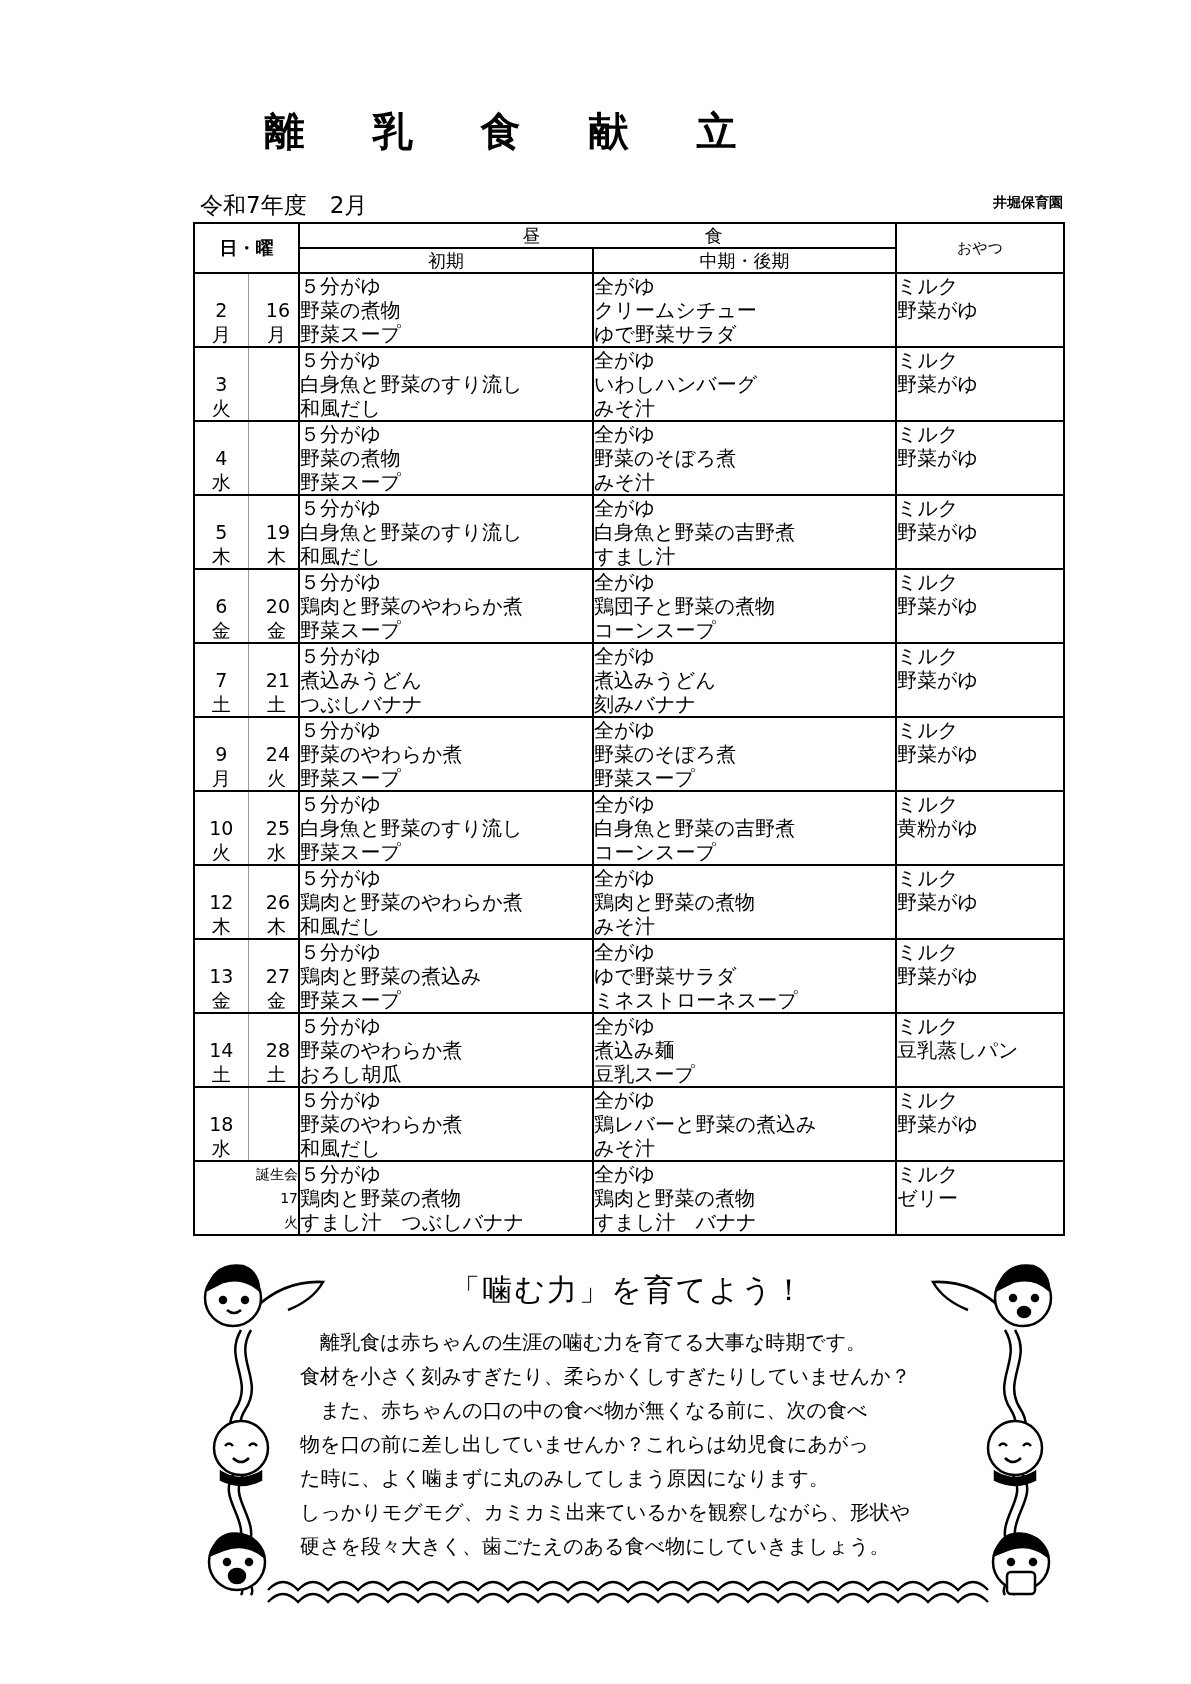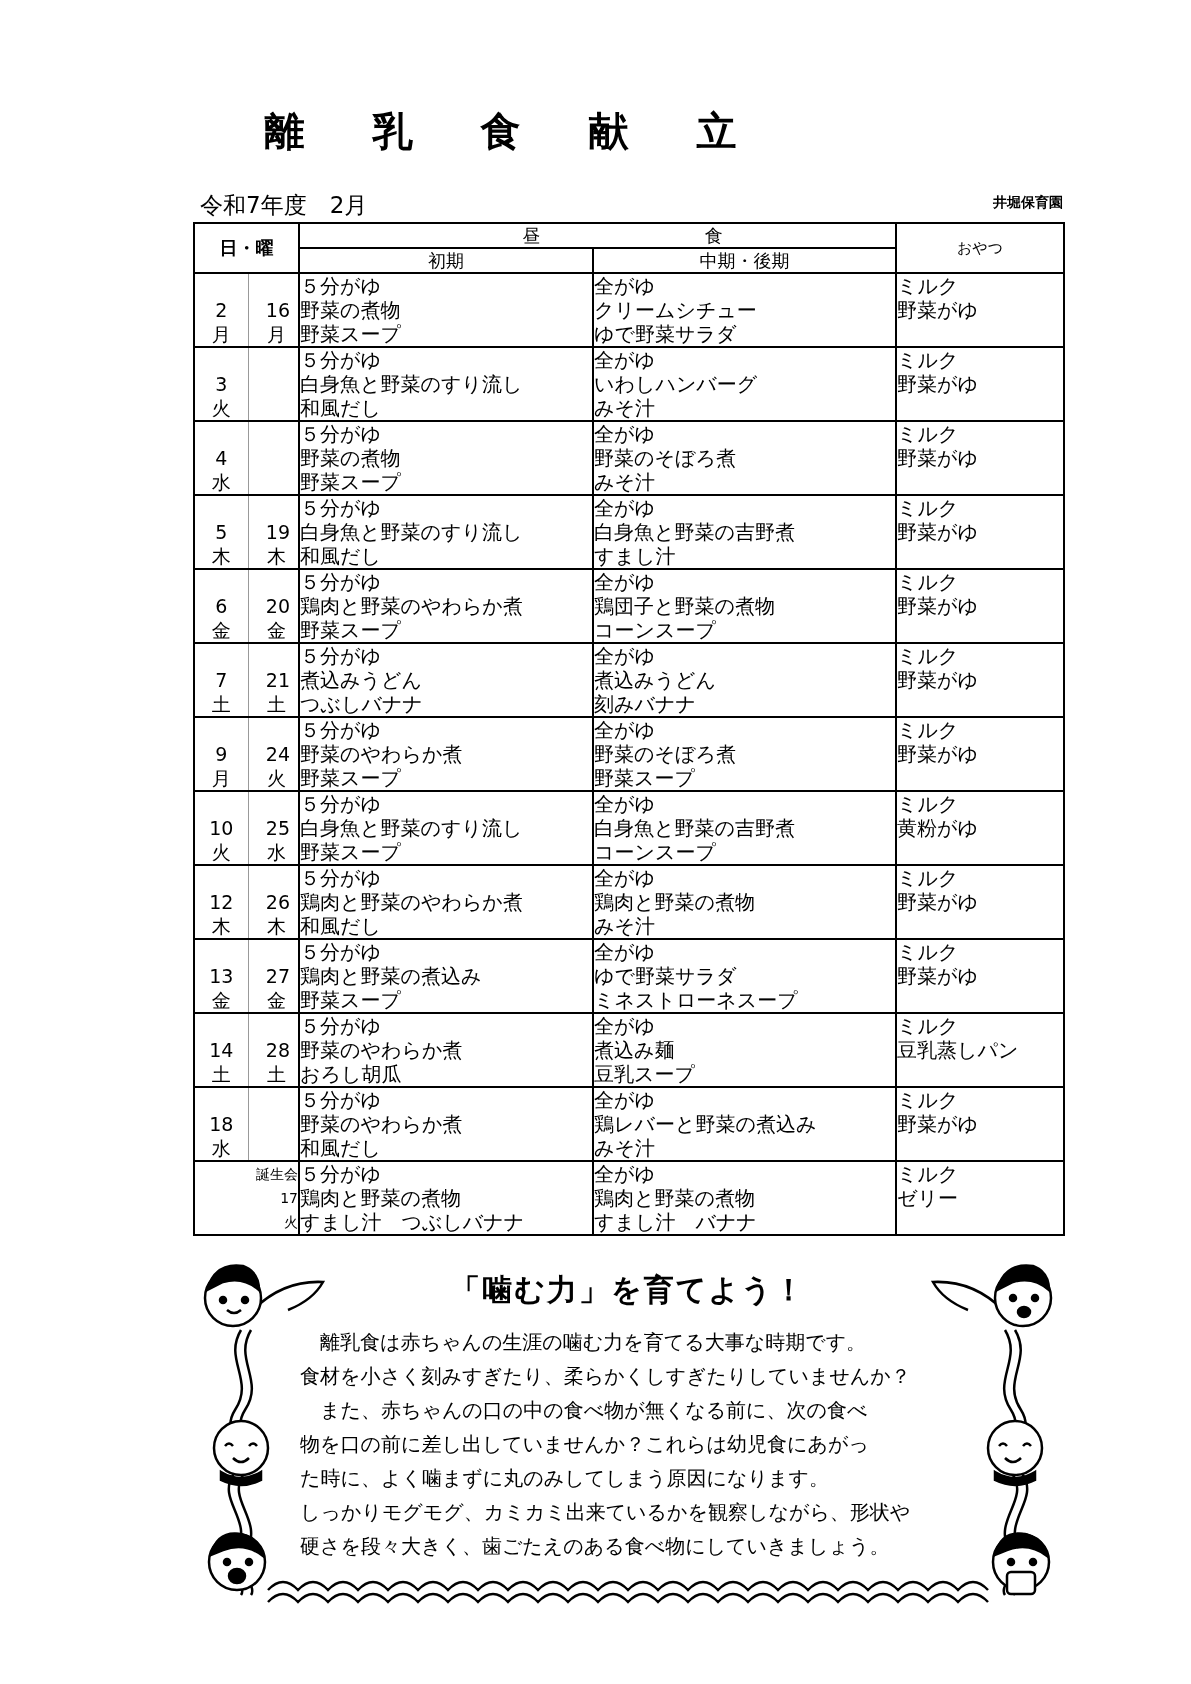--- a/index.html
+++ b/index.html
@@ -43,21 +43,21 @@
 
   td.items { font-size: 20px; line-height: 24px; padding-left: 5px; padding-top: 0; }
   td.items div { white-space: nowrap; height: 24px; }
 
   td.bday { text-align: right; font-size: 14px; line-height: 24px; }
 
   .panel { position: absolute; left: 193px; top: 1250px; width: 870px; height: 380px; }
   .panel svg { position: absolute; left: 0; top: 0; }
   .panel-title {
     position: absolute; top: 20px; left: 0; width: 870px; text-align: center;
-    font-size: 30px; font-weight: bold; letter-spacing: 2px;
+    font-size: 30px; font-weight: normal; letter-spacing: 2px;
   }
   .panel-body {
     position: absolute; top: 75px; left: 107px; width: 660px;
     font-size: 20px; line-height: 34px;
   }
   .panel-body div { white-space: nowrap; }
 </style>
 </head>
 <body>
 

